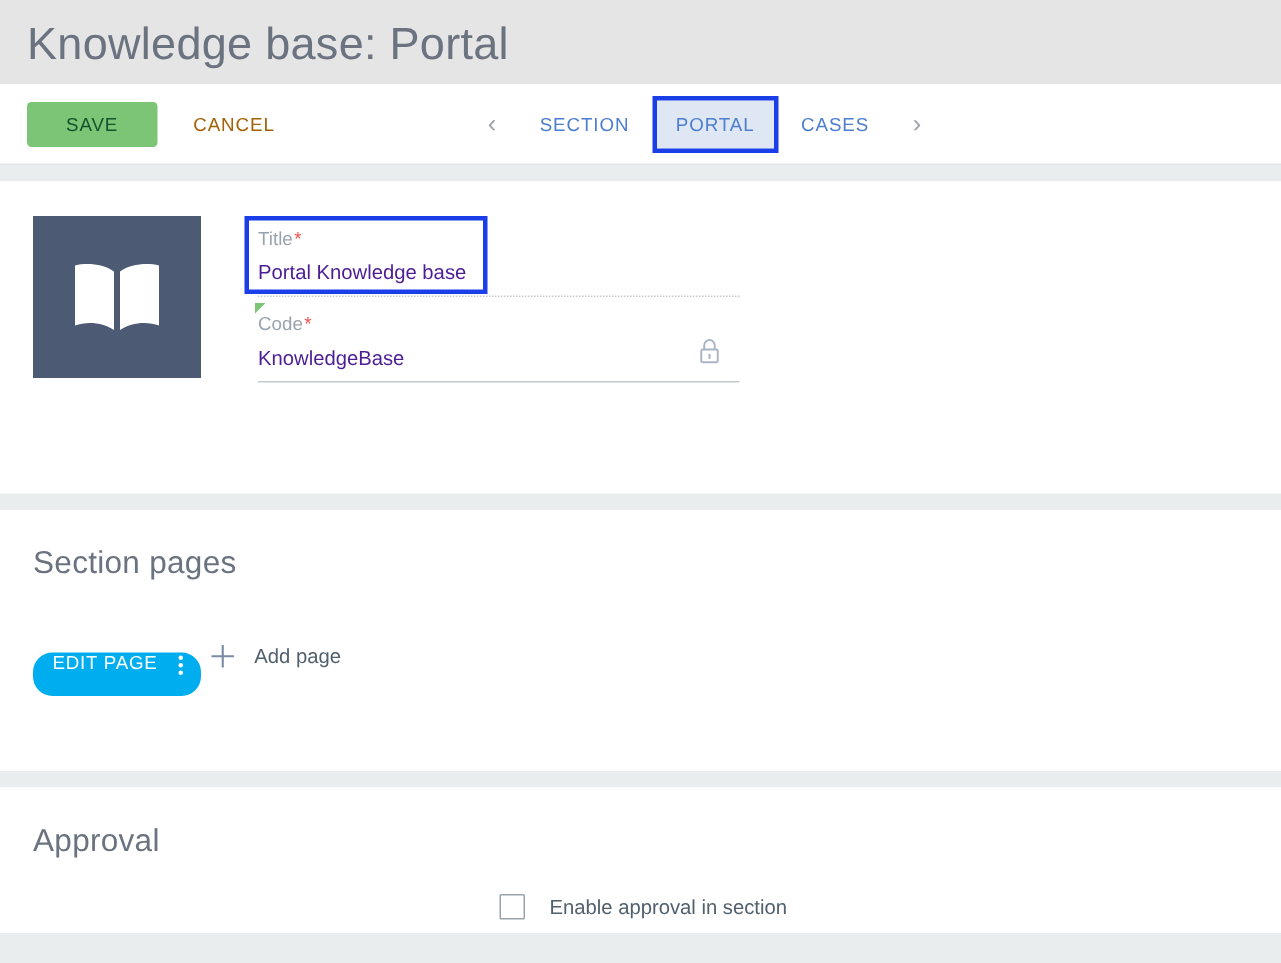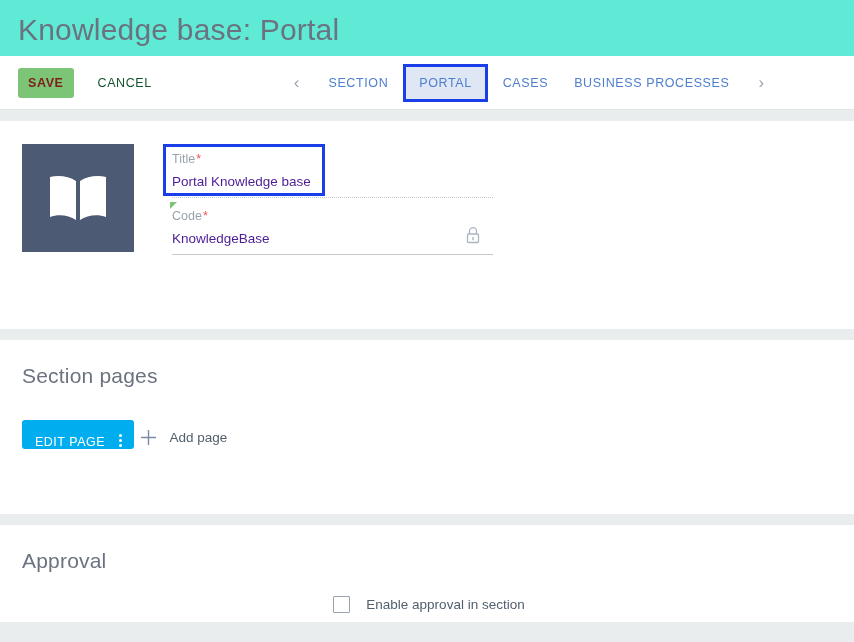--- a/index.html
+++ b/index.html
@@ -14,21 +14,21 @@
     font-family: "Liberation Sans", sans-serif;
     color: #4b5563;
     overflow: hidden;
     position: relative;
   }
 
   
   .page-header {
     height: 56px;
     padding: 8px 0 0 18px;
-    background: #5eead4;
+    background: #e5e5e5;
   }
   .page-title {
     font-size: 30px;
     font-weight: 400;
     color: #6b7280;
     letter-spacing: 0.2px;
     line-height: 44px;
     margin: 0;
     white-space: nowrap;
   }
@@ -38,37 +38,36 @@
     position: relative;
     height: 54px;
     background: #ffffff;
     display: flex;
     align-items: center;
     padding: 0 16px 0 18px;
     border-bottom: 1px solid #e3e7ea;
   }
   .btn-save {
     background: #7cc576;
-    color: #7f1d1d;
+    color: #14532d;
     border: none;
     border-radius: 3px;
     font-size: 12.5px;
     font-family: "Liberation Sans", sans-serif;
     letter-spacing: 0.6px;
-    padding: 0 10px;
+    padding: 0 26px;
     height: 30px;
     line-height: 30px;
     cursor: pointer;
     white-space: nowrap;
-    font-weight: bold;
   }
   .btn-cancel {
     background: none;
     border: none;
-    color: #14532d;
+    color: #a16207;
     font-size: 12.5px;
     font-family: "Liberation Sans", sans-serif;
     letter-spacing: 0.6px;
     padding: 0 10px;
     margin-left: 14px;
     height: 30px;
     cursor: pointer;
     white-space: nowrap;
   }
 
@@ -200,25 +199,25 @@
   .lock-icon-wrap {
     position: absolute;
     right: 12px;
     bottom: 7px;
   }
 
   
   .pages-body { padding: 20px 0 0 4px; }
   .btn-edit-page {
     display: inline-flex;
-    align-items: flex-end;
+    align-items: flex-start;
     background: #00AEEF;
     color: #ffffff;
     border: none;
-    border-radius: 3px;
+    border-radius: 13px;
     height: 29px;
     padding: 0 9px 0 13px;
     font-size: 12.5px;
     letter-spacing: 0.5px;
     cursor: pointer;
     font-family: "Liberation Sans", sans-serif;
     white-space: nowrap;
   }
   .kebab {
     display: inline-flex;
@@ -290,21 +289,20 @@
   <div class="tabs">
     <span class="tab-arrow">‹</span>
 
     <button class="tab">SECTION</button>
 
     <span class="tab-highlight">
       <button class="tab active">PORTAL</button>
     </span>
 
     <button class="tab">CASES</button>
-    <button class="tab">BUSINESS PROCESSES</button>
 
     <span class="tab-arrow">›</span>
   </div>
 </div>
 
 <div class="band"></div>
 
 <div class="section" style="height:208px;">
 
   <div class="settings-row">

